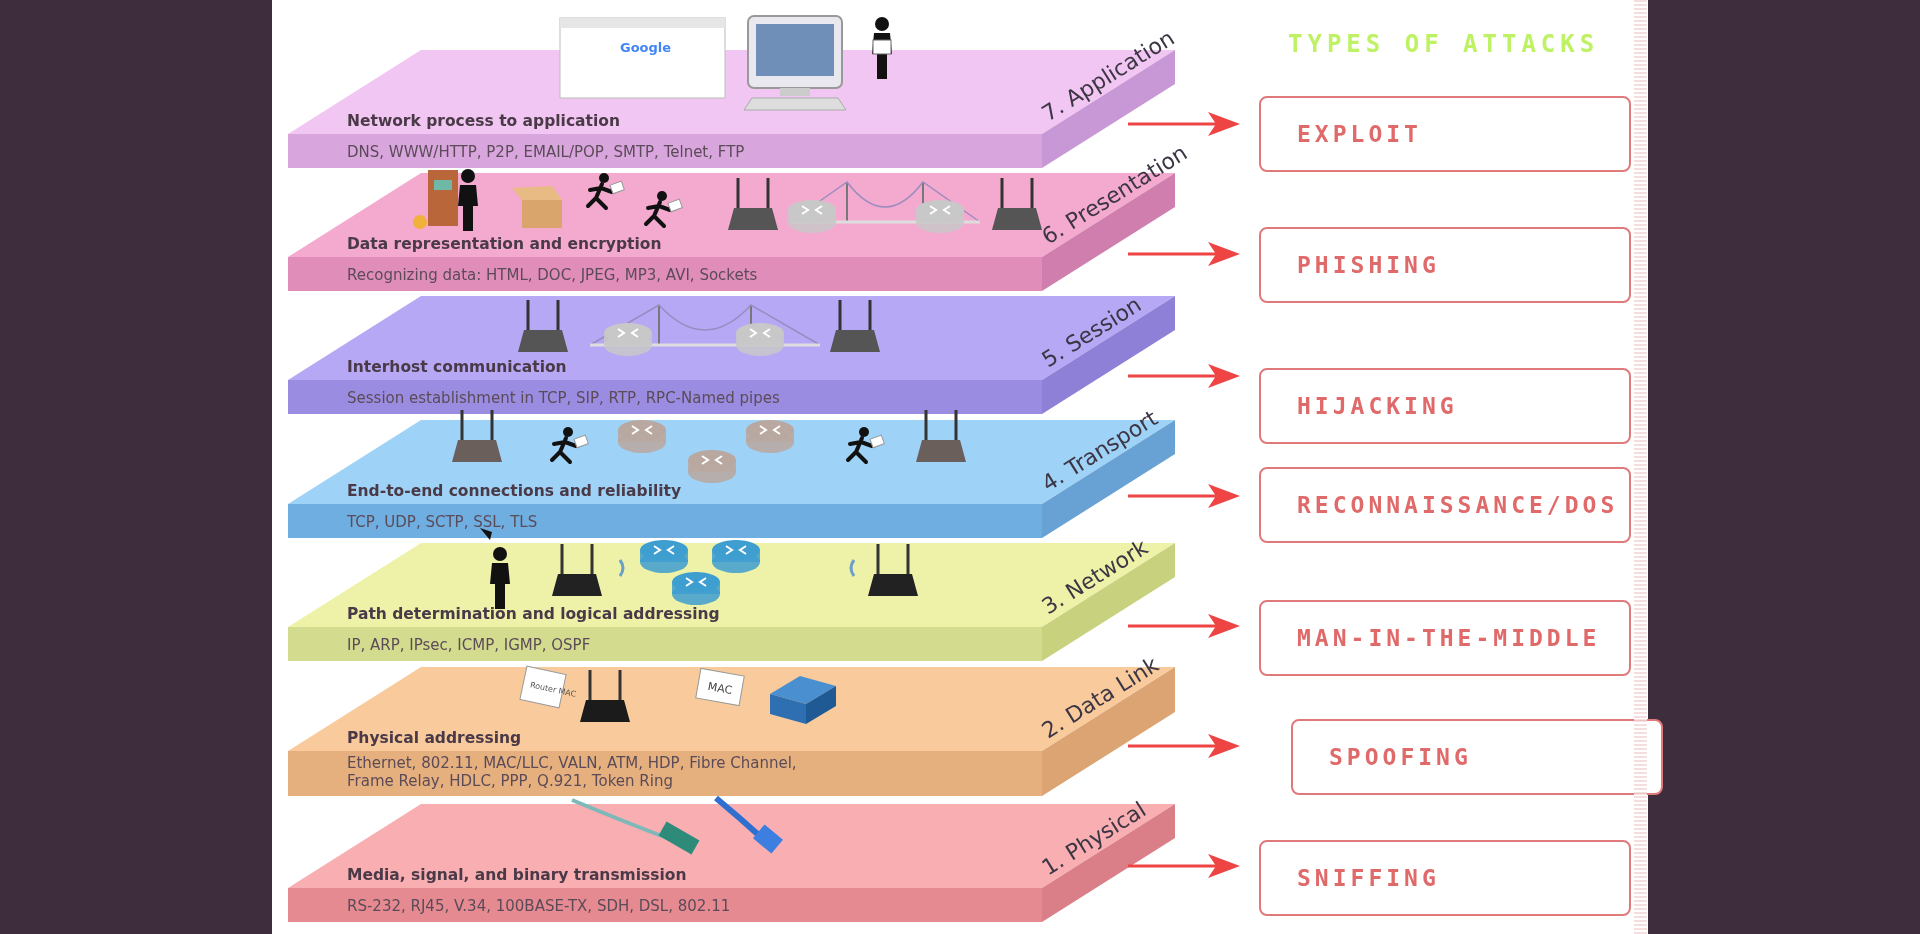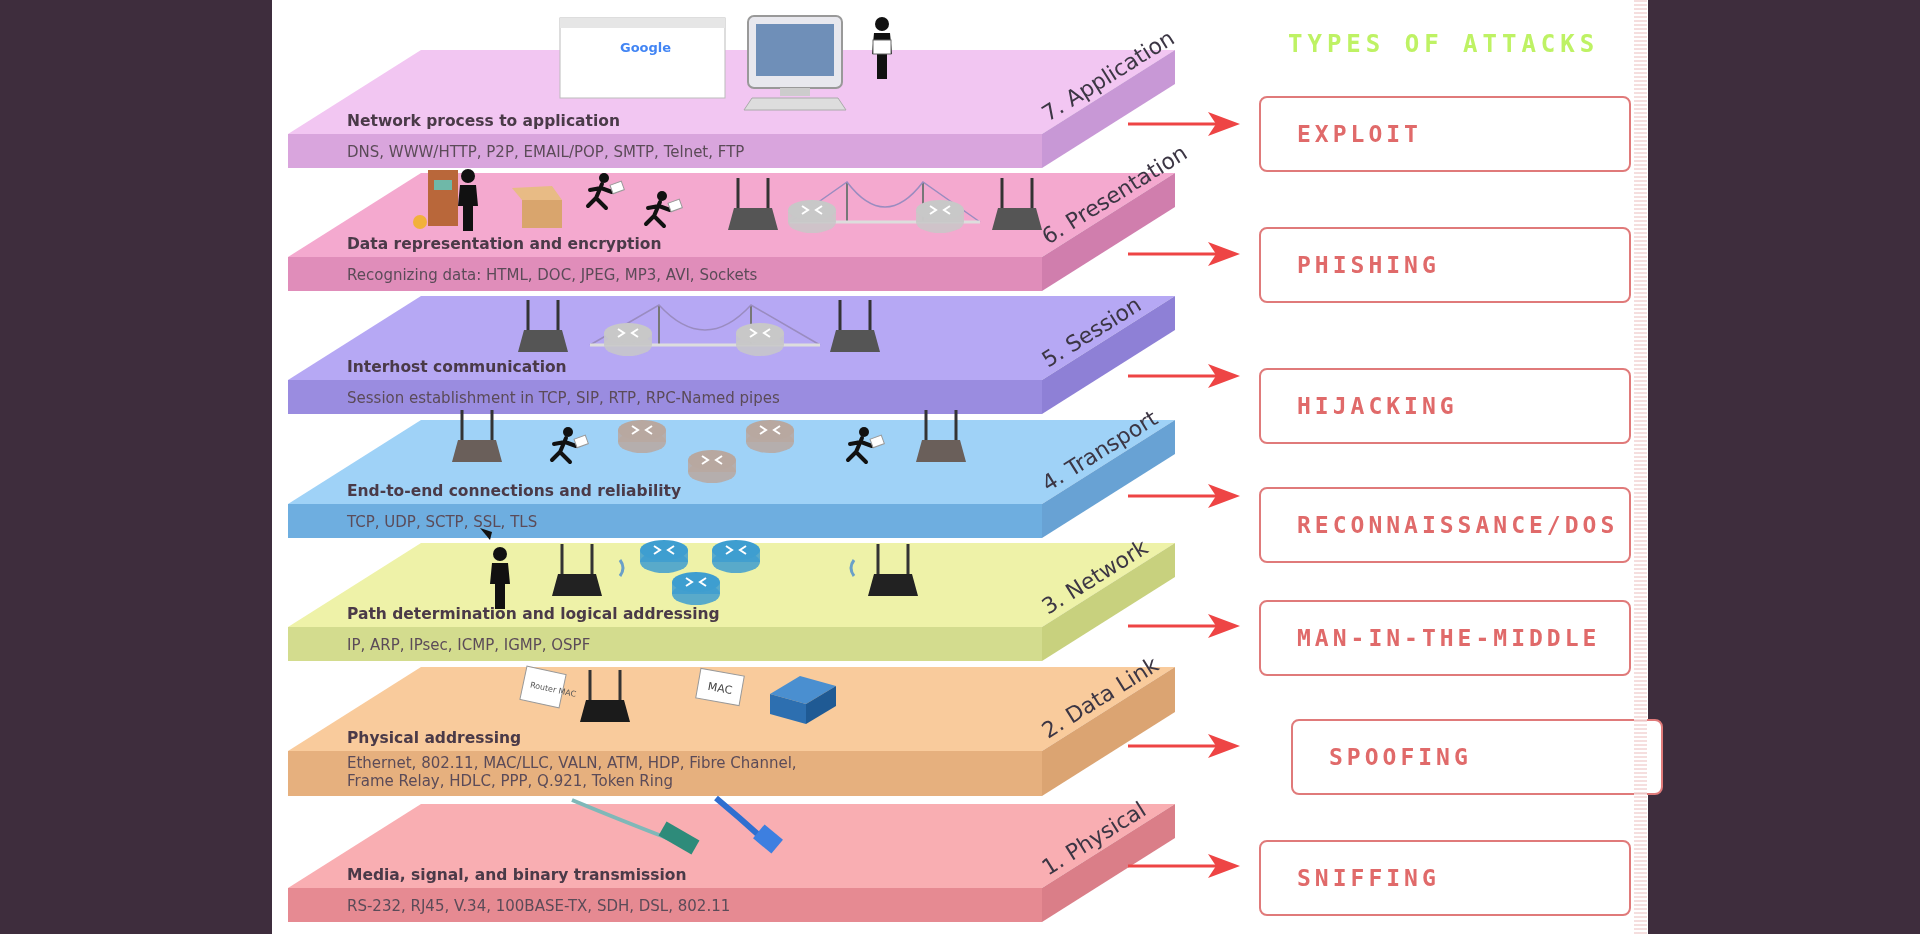--- a/index.html
+++ b/index.html
@@ -296,21 +296,21 @@
       <line x1="0" y1="12" x2="90" y2="12" stroke="#ee4444" stroke-width="3"></line>
       <polygon points="80,0 112,12 80,24 88,12" fill="#ee4444"></polygon>
     </svg>
     <div class="attack-box" style="top: 348px; margin-top: 20px;">
       <span class="attack-label">HIJACKING</span>
     </div>
     <svg class="arrow" viewBox="0 0 112 24" style="top: 484px;">
       <line x1="0" y1="12" x2="90" y2="12" stroke="#ee4444" stroke-width="3"></line>
       <polygon points="80,0 112,12 80,24 88,12" fill="#ee4444"></polygon>
     </svg>
-    <div class="attack-box" style="top: 467px; margin-top: 20px;">
+    <div class="attack-box" style="top: 467px;">
       <span class="attack-label">RECONNAISSANCE/DOS</span>
     </div>
     <svg class="arrow" viewBox="0 0 112 24" style="top: 614px;">
       <line x1="0" y1="12" x2="90" y2="12" stroke="#ee4444" stroke-width="3"></line>
       <polygon points="80,0 112,12 80,24 88,12" fill="#ee4444"></polygon>
     </svg>
     <div class="attack-box" style="top: 600px;">
       <span class="attack-label">MAN-IN-THE-MIDDLE</span>
     </div>
     <svg class="arrow" viewBox="0 0 112 24" style="top: 734px;">

